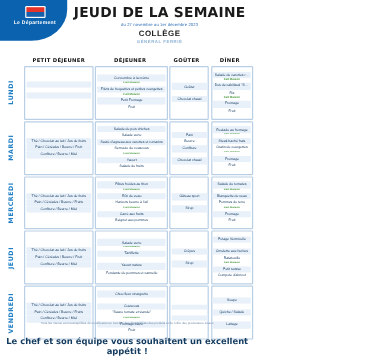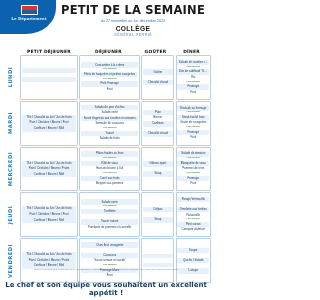--- a/index.html
+++ b/index.html
@@ -124,21 +124,21 @@
 
 <div id="page">
 
   <div class="hdr">
     <div class="logo-shape"></div>
     <div class="logo-inner">
       <div class="logo-mark"></div>
       <div class="logo-text">Le Département</div>
     </div>
     <div class="title-wrap">
-      <div class="main-title">PETIT DE LA SEMAINE</div>
+      <div class="main-title">JEUDI DE LA SEMAINE</div>
       <div class="date-line">du 27 novembre au 1er décembre 2023</div>
       <div class="estab">COLLÈGE</div>
       <div class="estab-sub">GÉNÉRAL FERRIÉ</div>
     </div>
   </div>
 
   <div class="tbl">
     <div class="colhead">
       <div class="ch c1">PETIT DÉJEUNER</div>
       <div class="ch c2">DÉJEUNER</div>

